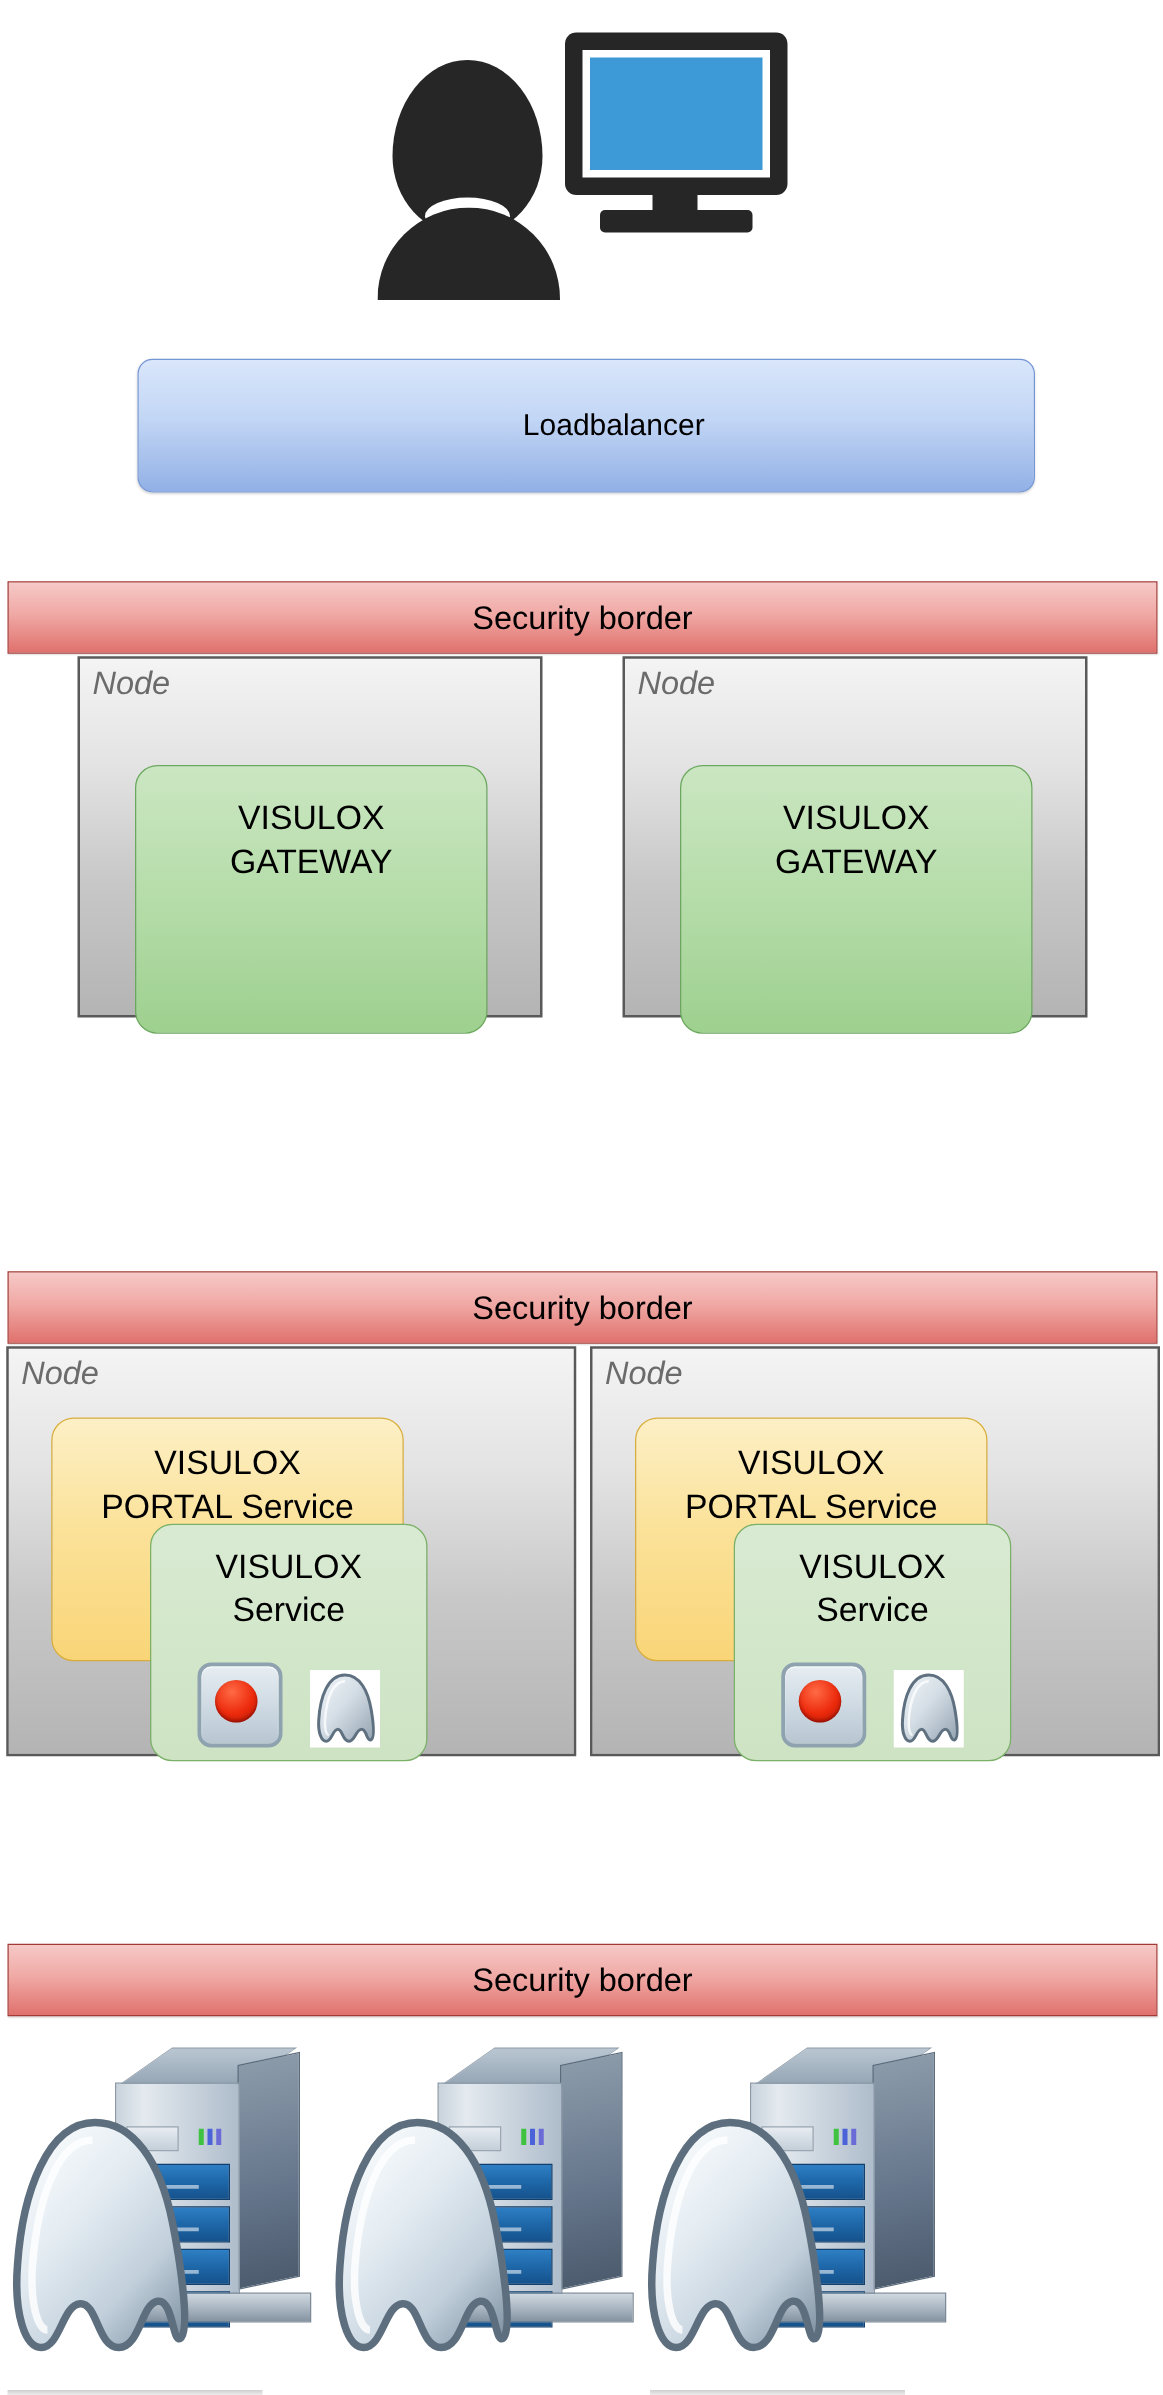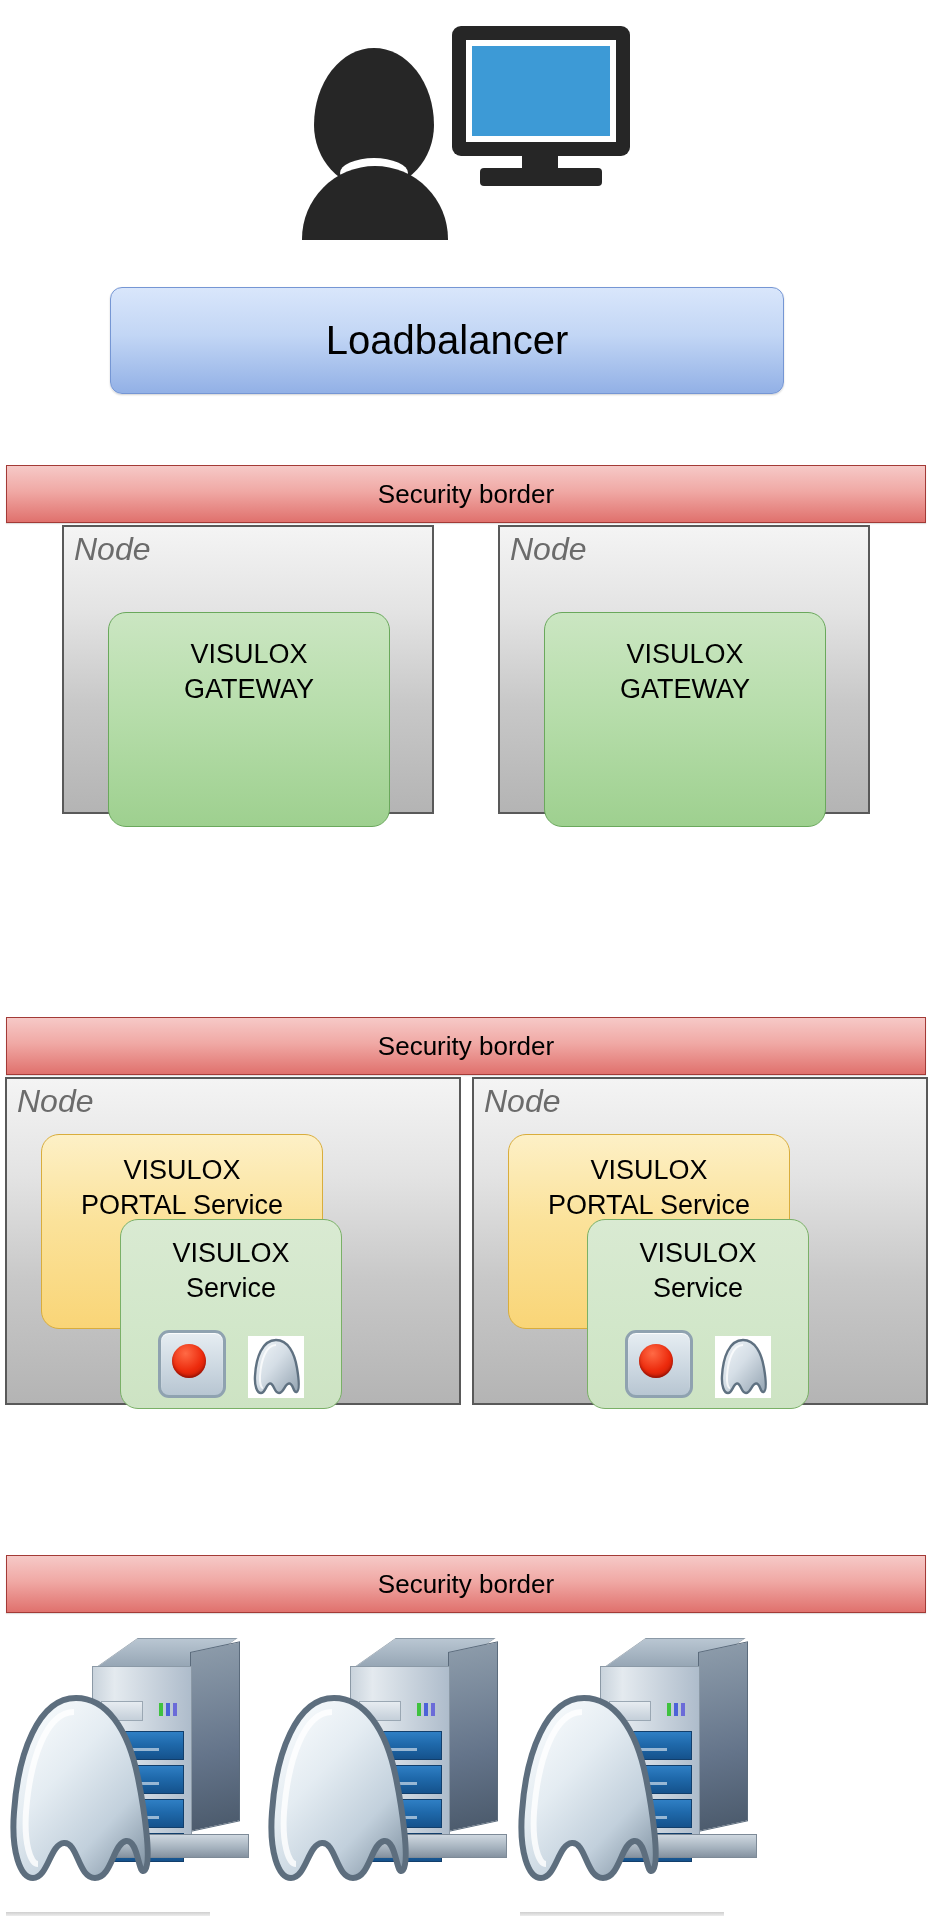--- a/index.html
+++ b/index.html
@@ -45,21 +45,21 @@
     background:#262626;border-radius:4px;
   }
 
   
   #loadbalancer-box{
     left:110px;top:287px;width:672px;height:105px;
     background:linear-gradient(to bottom,#d9e6fb 0%,#c2d6f5 45%,#93b1e6 99%);
     border:1px solid #7596d4;border-radius:12px;
     box-shadow:0 1px 2px rgba(0,0,0,.18);
     display:flex;align-items:center;justify-content:center;
-    font-size:40px;color:#000;
+    font-size:24px;color:#000;padding-left:44px;
   }
 
   
   .security-border{
     left:6px;width:918px;height:56px;
     background:linear-gradient(to bottom,#f6c9c7 0%,#f0a9a5 45%,#e0716d 100%);
     border:1px solid #a33a36;
     display:flex;align-items:center;justify-content:center;
     font-size:26px;color:#000;
     box-shadow:0 1px 1px rgba(0,0,0,.12);
@@ -69,21 +69,21 @@
   #security-border-2{top:982px;}
   #security-border-3{top:1520px;}
 
   
   .node-box{
     background:linear-gradient(to bottom,#f4f4f4 0%,#e3e3e3 30%,#c8c8c8 62%,#b4b4b4 100%);
     border:2px solid #595959;position:absolute;
   }
   .node-label{
     position:absolute;left:10px;top:4px;
-    font-style:italic;font-size:32px;color:#6b6b6b;
+    font-style:italic;font-size:26px;color:#6b6b6b;
   }
   #node-gw-1{left:62px;top:525px;width:368px;height:285px;}
   #node-gw-2{left:498px;top:525px;width:368px;height:285px;}
   #node-svc-1{left:5px;top:1077px;width:452px;height:324px;}
   #node-svc-2{left:472px;top:1077px;width:452px;height:324px;}
 
   
   .gateway-box{
     position:absolute;left:44px;top:85px;width:282px;height:215px;
     background:linear-gradient(to bottom,#cbe6c2 0%,#b6ddaa 48%,#9ed08f 100%);

